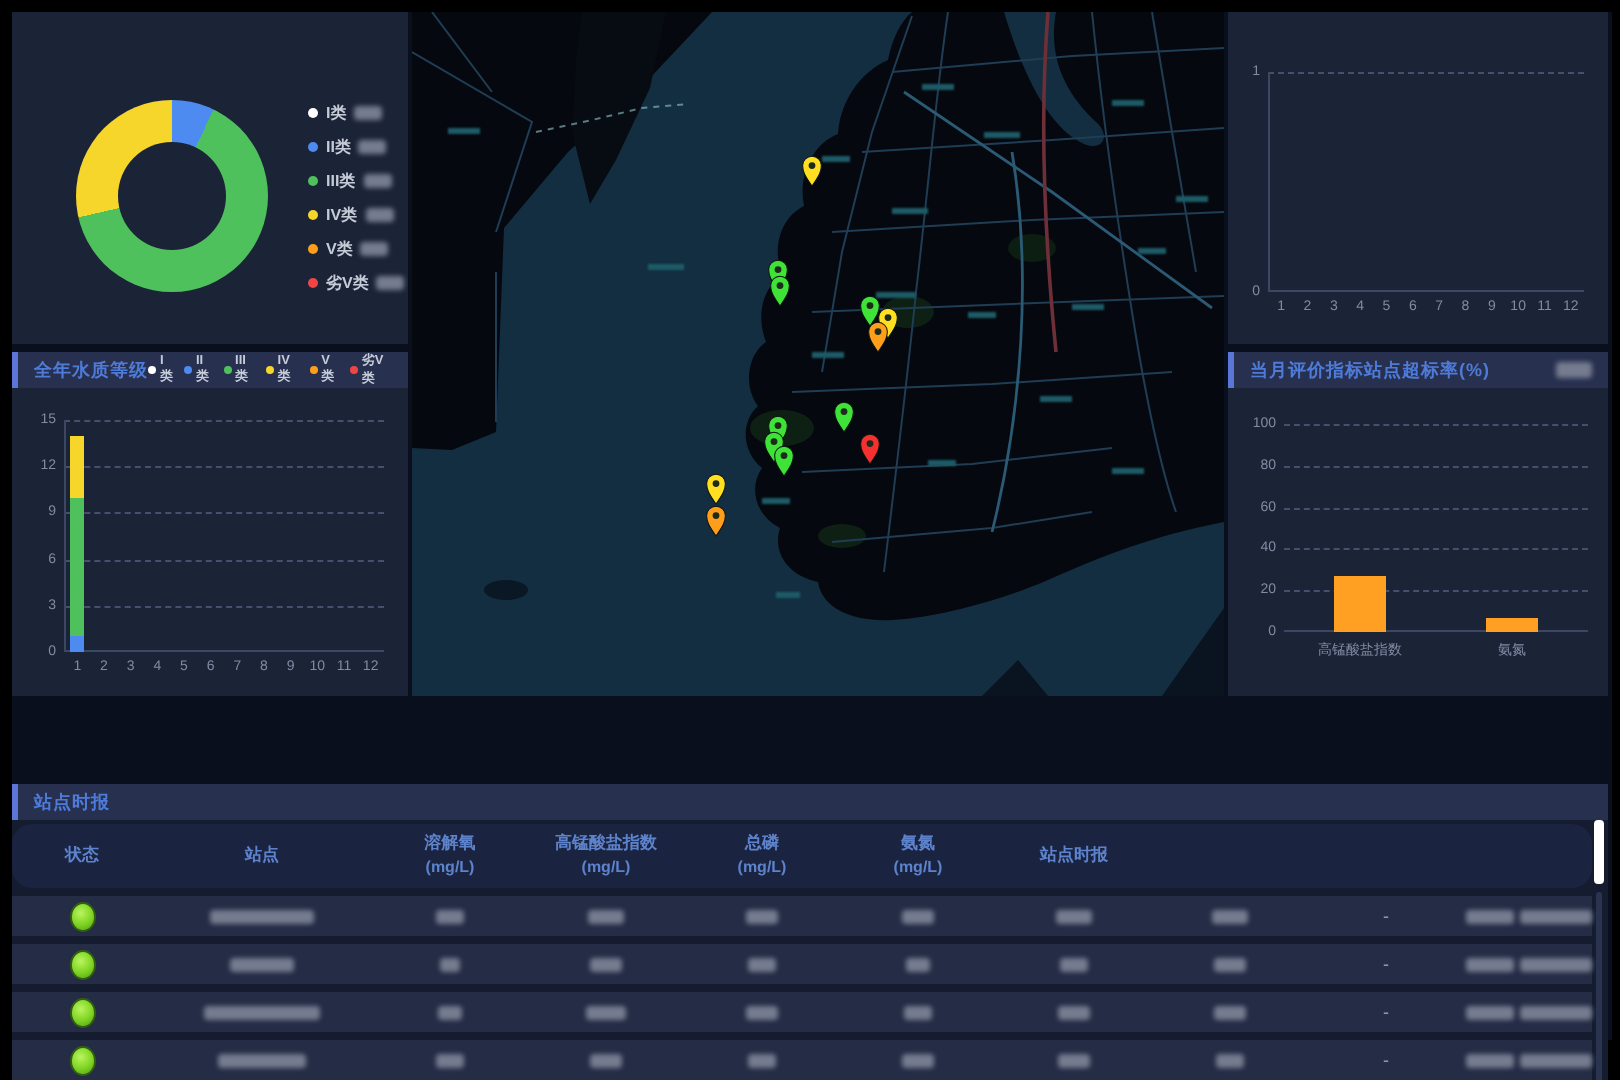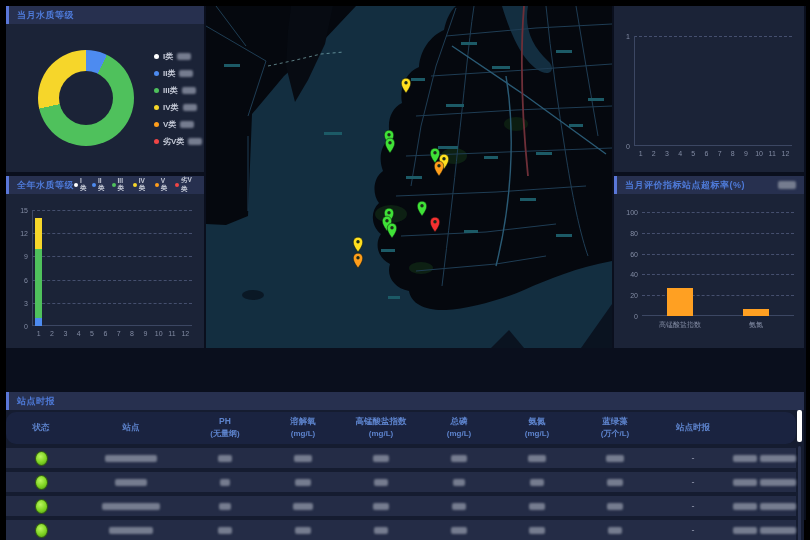--- a/index.html
+++ b/index.html
@@ -54,23 +54,20 @@
   .dash{color:#9aa1b5;font-size:9px;}
   .scroll-thumb{position:absolute;right:2px;top:18px;width:5px;height:32px;background:#fff;border-radius:2px;}
   .scroll-track{position:absolute;right:3px;top:54px;width:3px;height:108px;background:#2a3350;border-radius:2px;}
 </style>
 </head>
 <body>
 
 <div class="stage">
 
   <section class="panel" id="panel-donut">
-    <header class="ph">
-      <h2>当月水质等级</h2>
-    </header>
     <div class="donut-wrap">
       <div id="donut-ring" style="background: conic-gradient(rgb(77, 139, 240) 0deg, rgb(77, 139, 240) 25.7143deg, rgb(79, 193, 92) 25.7143deg, rgb(79, 193, 92) 257.143deg, rgb(246, 214, 42) 257.143deg, rgb(246, 214, 42) 360deg);"></div>
       <div class="donut-hole"></div>
     </div>
     <div id="donut-legend">
         <div class="lg-row">
           <span class="lg-dot" style="background: rgb(255, 255, 255);"></span>
           <span class="lg-lab">I类</span>
           <span class="redact" style="width: 14px;"></span>
         </div>
@@ -346,42 +343,34 @@
       <h2>站点时报</h2>
     </header>
     <div class="tbl-header-row" id="tbl-head">
         <div class="col-h">
           <div>状态</div>
         </div>
         <div class="col-h">
           <div>站点</div>
         </div>
         <div class="col-h">
-          <div>PH</div>
-          <div style="font-size: 8px;">(无量纲)</div>
-        </div>
-        <div class="col-h">
           <div>溶解氧</div>
           <div style="font-size: 8px;">(mg/L)</div>
         </div>
         <div class="col-h">
           <div>高锰酸盐指数</div>
           <div style="font-size: 8px;">(mg/L)</div>
         </div>
         <div class="col-h">
           <div>总磷</div>
           <div style="font-size: 8px;">(mg/L)</div>
         </div>
         <div class="col-h">
           <div>氨氮</div>
           <div style="font-size: 8px;">(mg/L)</div>
-        </div>
-        <div class="col-h">
-          <div>蓝绿藻</div>
-          <div style="font-size: 8px;">(万个/L)</div>
         </div>
         <div class="col-h">
           <div>站点时报</div>
         </div>
       </div>
     <div class="rows" id="tbl-rows">
         <div class="trow">
           <div class="cell">
             <span class="dot"></span>
           </div>

